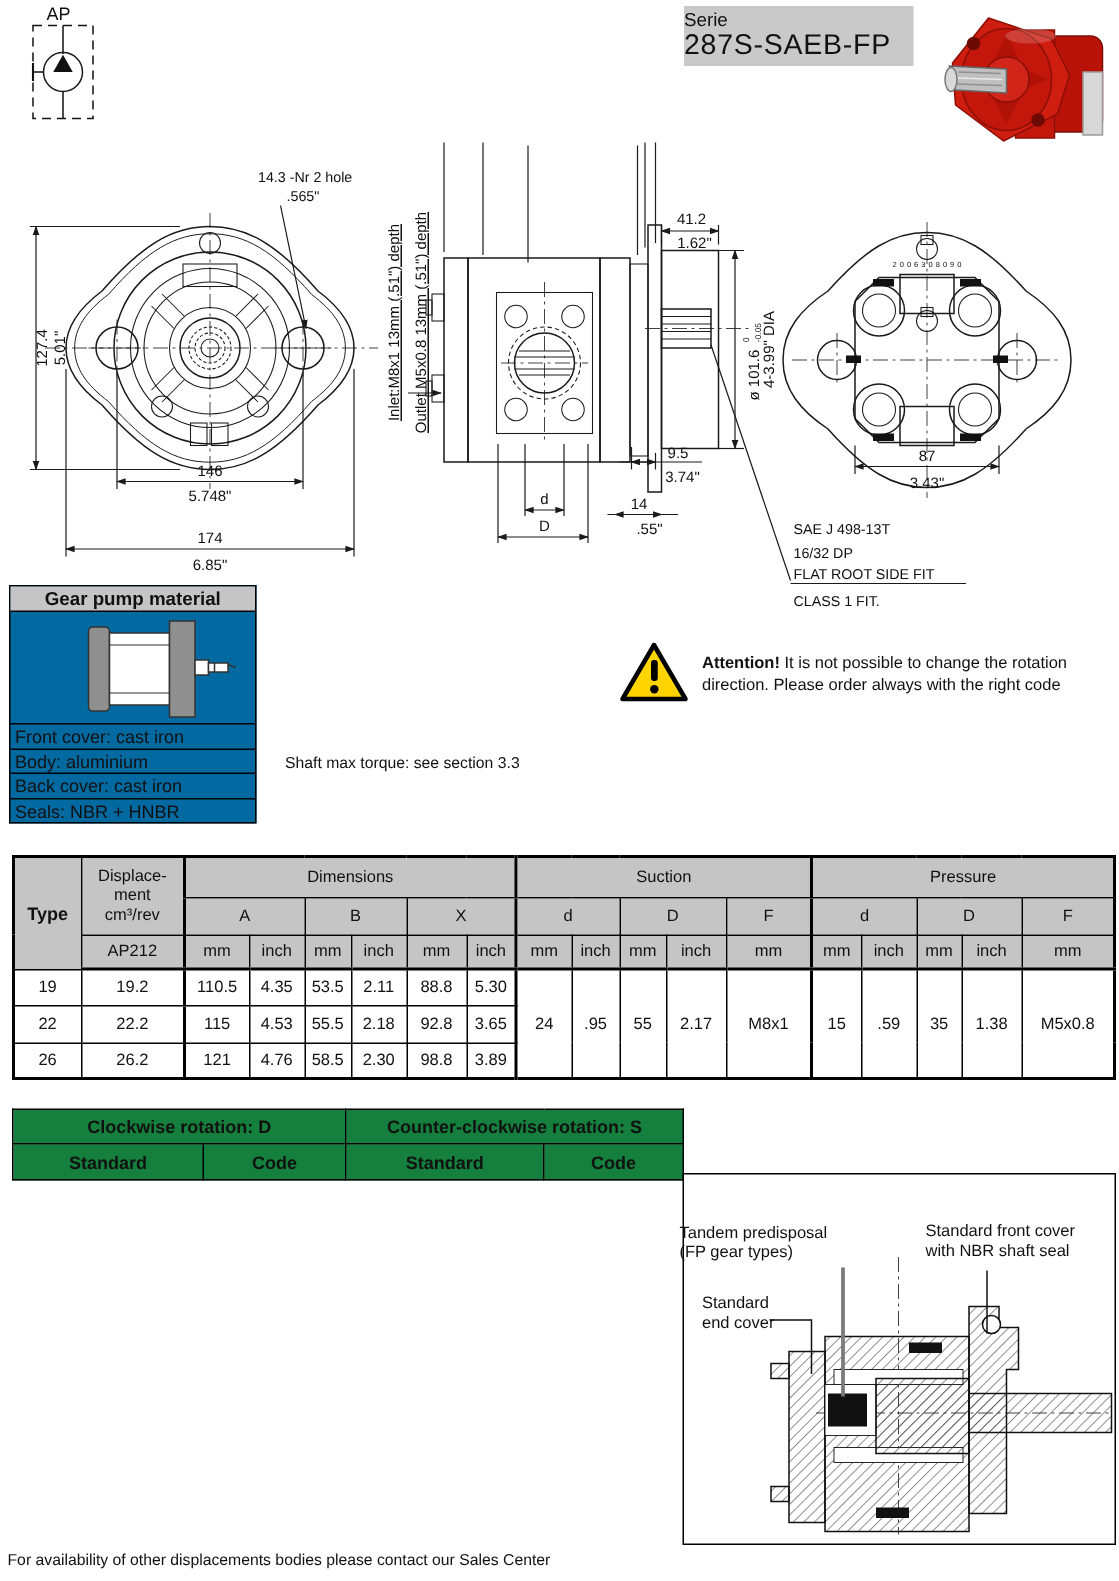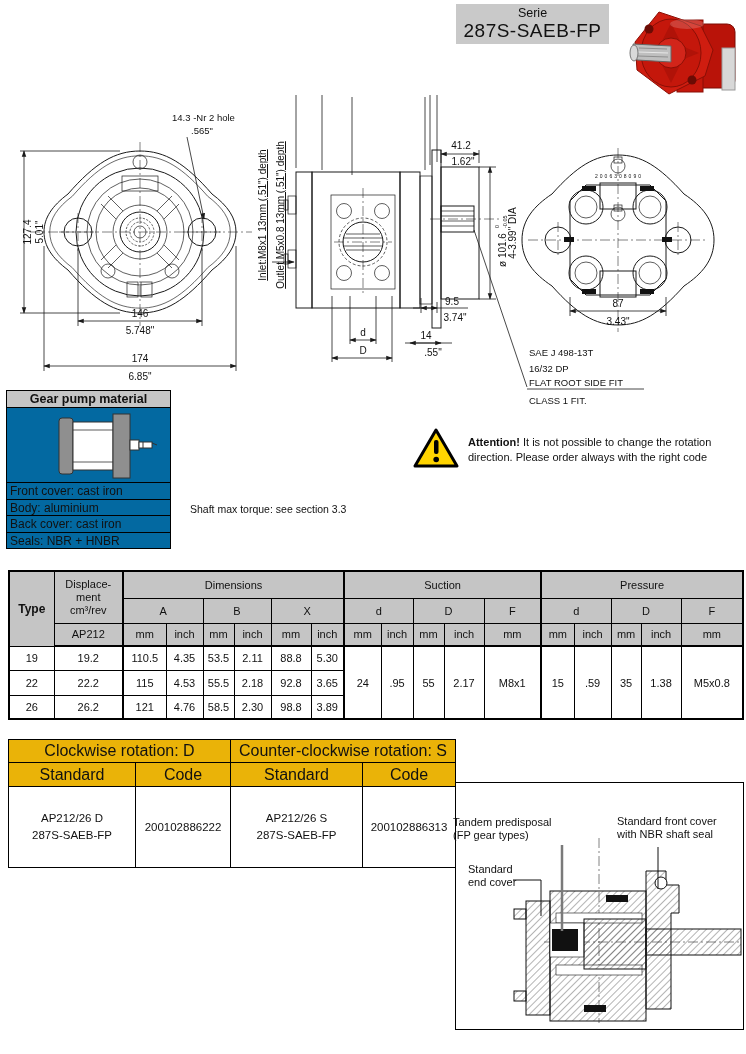--- a/index.html
+++ b/index.html
@@ -9,21 +9,21 @@
   svg{display:block}
   svg text{font-family:"Liberation Sans",sans-serif;fill:#111}
   .ln{fill:none;stroke:#1a1a1a;stroke-width:1}
   .lnt{fill:none;stroke:#1a1a1a;stroke-width:0.7}
   .cl{fill:none;stroke:#1a1a1a;stroke-width:0.55;stroke-dasharray:10 3 2 3}
   .dim{font-size:10px;text-anchor:middle}
   .dimS{font-size:9.5px;text-anchor:start}
   .dln{stroke:#1a1a1a;stroke-width:0.8;fill:none}
 
   .ap-label{font-size:12px;margin-left:11px}
-  .serie-box{left:456px;top:4px;width:153px;height:40px;background:#c9c9c9;text-align:center}
+  .serie-box{left:456px;top:4px;width:153px;height:40px;background:#c9c9c9;}
   .serie-label{font-size:12.5px;padding-top:2px}
   .serie-code{font-size:19px;letter-spacing:.5px}
 
   .material-box{left:6px;top:390px;width:163px;border:1px solid #000;font-size:12px;background:#0369a1}
   .mb-title{background:#c5c5c5;font-weight:bold;text-align:center;font-size:12.5px;
             padding:1px 0;border-bottom:1px solid #000}
   .mb-illus{height:74px;border-bottom:1px solid #000}
   .mb-row{border-bottom:1px solid #000;padding:1px 3px;height:13.5px;white-space:nowrap}
   .mb-row:last-child{border-bottom:none}
 
@@ -37,32 +37,44 @@
   .dim-table th,.dim-table td{border:1px solid #000;padding:0;overflow:hidden}
   .dim-table th{background:#c5c5c5;font-weight:normal}
   .dim-table .type-h{font-weight:bold;font-size:12px}
   .dim-table .grp{border-left:2px solid #000}
   .dim-table .hdr-b th{border-bottom:2px solid #000}
   .disp-h div{line-height:1.15}
 
   .rot-table{position:absolute;left:8px;top:739px;width:447px;font-size:11.5px;text-align:center;
              border:1.5px solid #000}
   .rot-table th,.rot-table td{border:1px solid #000;padding:0}
-  .rot-table th{background:#eab308;font-weight:normal;font-size:16px}
+  .rot-table th{background:#15803d;font-weight:bold;font-size:12px}
   .std-cell div{line-height:1.45}
 
   .section-panel{left:455px;top:782px;width:287px;height:246px;border:1px solid #000}
   .sec-label{position:absolute;font-size:11px;line-height:1.2;background:transparent}
   .footer{left:5px;top:1034px;font-size:10.5px}
 </style>
 </head>
 <body>
 
 <div class="page">
 
+  <div class="abs" style="left:20px;top:2px">
+    <div class="ap-label">AP</div>
+    <svg width="46" height="70" viewBox="0 0 46 70">
+      <rect x="2" y="1" width="40" height="62" fill="none" stroke="#111" stroke-width="1" stroke-dasharray="6 4"></rect>
+      <line x1="22" y1="1" x2="22" y2="20" stroke="#111" stroke-width="1"></line>
+      <circle cx="22" cy="32" r="13" class="ln"></circle>
+      <polygon points="22,20.5 28.5,32 15.5,32" fill="#111"></polygon>
+      <line x1="22" y1="45" x2="22" y2="63" stroke="#111" stroke-width="1"></line>
+      <line x1="2" y1="32" x2="9" y2="32" stroke="#111" stroke-width="1"></line>
+      <line x1="2" y1="26" x2="2" y2="38" stroke="#111" stroke-width="1.4"></line>
+    </svg>
+  </div>
 
   <div class="abs serie-box">
     <div class="serie-label">Serie</div>
     <div class="serie-code">287S-SAEB-FP</div>
   </div>
 
   <svg class="abs" style="left:625px;top:6px" width="118" height="92" viewBox="0 0 118 92">
     <rect x="62" y="18" width="48" height="64" rx="8" fill="#b91309" stroke="#7d0d05"></rect>
     <rect x="97" y="42" width="13" height="42" fill="#d8d8d8" stroke="#9a9a9a"></rect>
     <rect x="52" y="14" width="26" height="72" fill="#c4170b" stroke="#8a0f06"></rect>
@@ -430,32 +442,20 @@
         <tr style="height:23px">
       <th colspan="2">Clockwise rotation: D</th>
       <th colspan="2">Counter-clockwise rotation: S</th>
     </tr>
     <tr style="height:24px">
       <th>Standard</th>
       <th>Code</th>
       <th>Standard</th>
       <th>Code</th>
     </tr>
-    <tr style="height:81px">
-      <td class="std-cell">
-        <div>AP212/26 D</div>
-        <div>287S-SAEB-FP</div>
-      </td>
-      <td>200102886222</td>
-      <td class="std-cell">
-        <div>AP212/26 S</div>
-        <div>287S-SAEB-FP</div>
-      </td>
-      <td>200102886313</td>
-    </tr>
   </tbody>
     </table>
 
   <div class="abs section-panel">
     <svg width="287" height="246" viewBox="0 0 287 246">
       <defs>
         <pattern id="h" width="5" height="5" patternUnits="userSpaceOnUse" patternTransform="rotate(45)">
           <line x1="0" y1="0" x2="0" y2="5" stroke="#444" stroke-width="0.8"></line>
         </pattern>
       </defs>
@@ -486,13 +486,14 @@
   </div>
   <div class="sec-label" style="left:617px;top:815px">
     <div>Standard front cover</div>
     <div>with NBR shaft seal</div>
   </div>
   <div class="sec-label" style="left:468px;top:863px">
     <div>Standard</div>
     <div>end cover</div>
   </div>
 
+  <div class="abs footer">For availability of other displacements bodies please contact our Sales Center</div>
 </div>
 
 </body></html>

